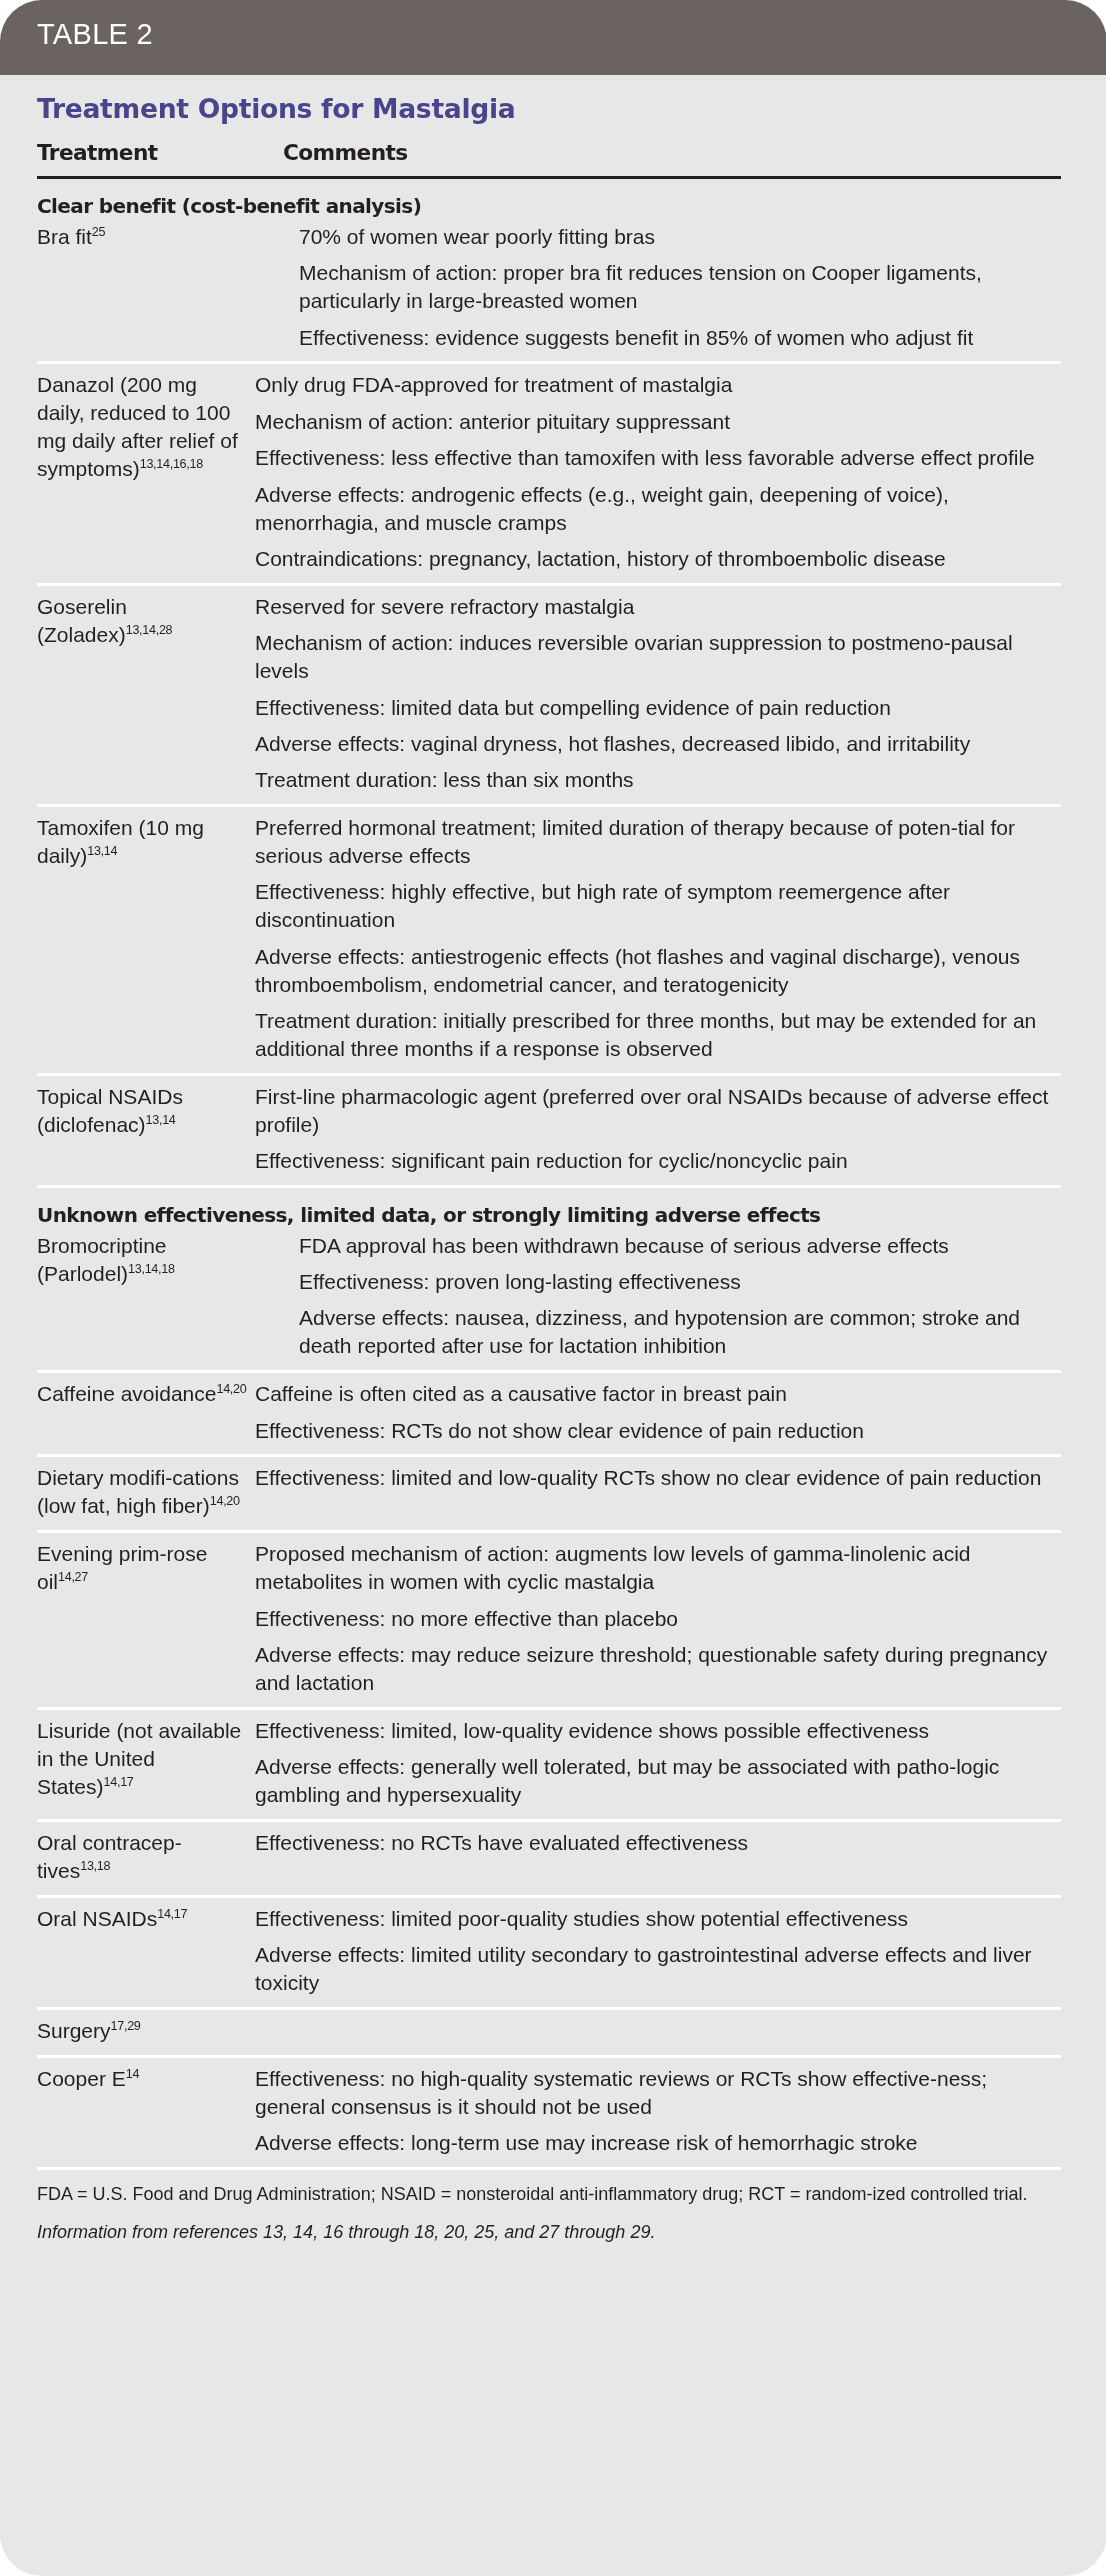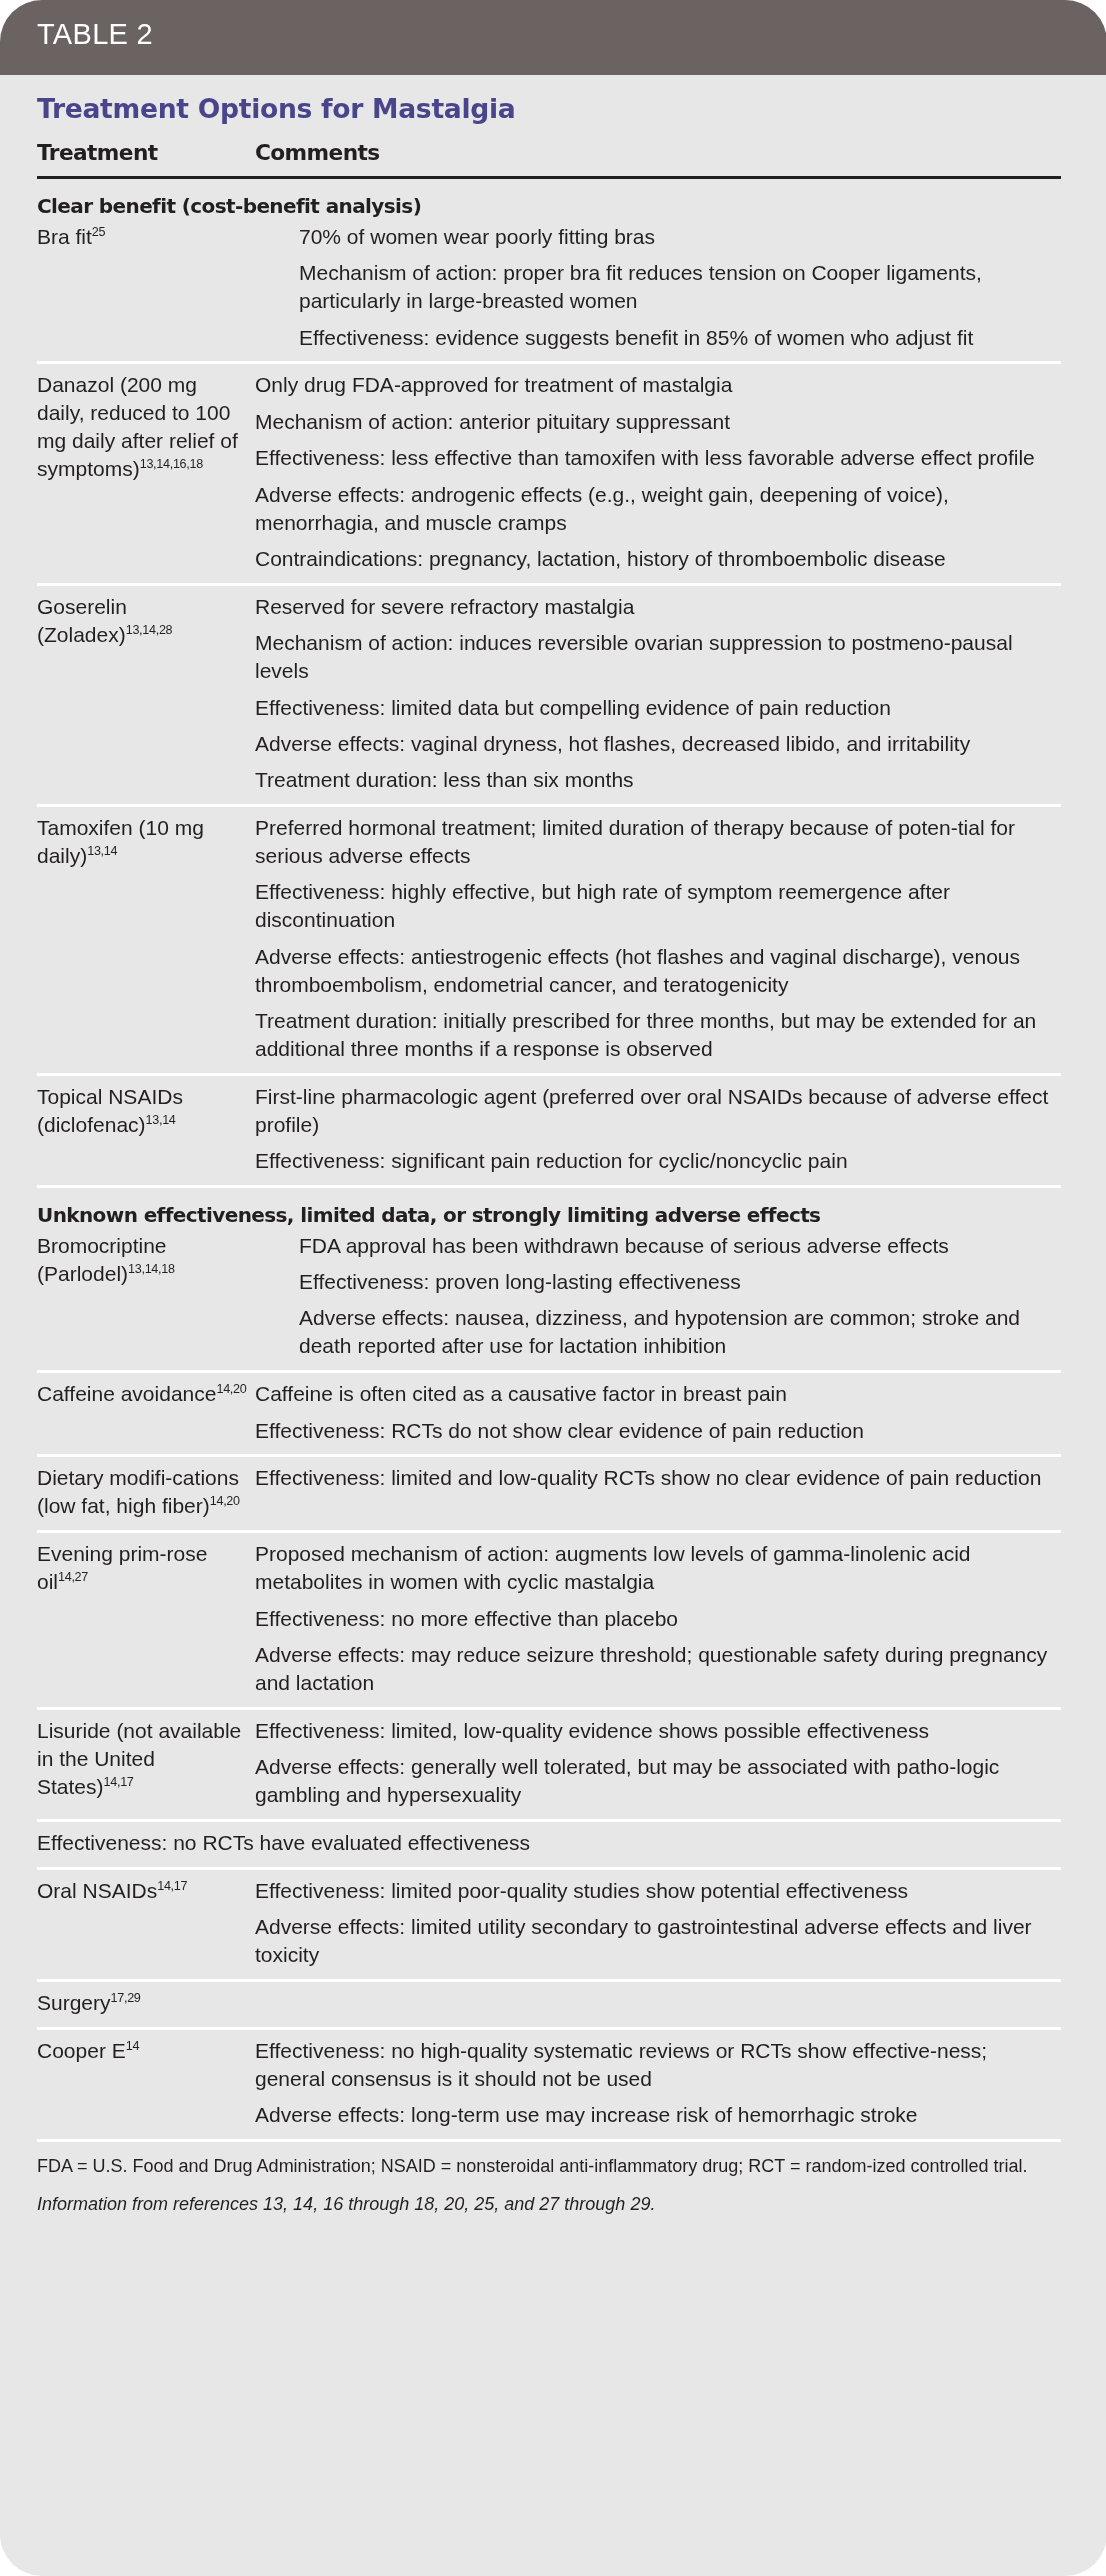--- a/index.html
+++ b/index.html
@@ -36,20 +36,21 @@
   .col-headers {
     display: flex;
     margin-top: 12.6px;
     padding-bottom: 9.8px;
     border-bottom: 3.5px solid #231f20;
     font-weight: bold;
     font-size: 21.7px;
     line-height: 28px;
     font-family: "DejaVu Sans", sans-serif;
     letter-spacing: -0.6px;
+    gap: 28px;
   }
   .col-headers .c1 { width: 218px; }
   .section-head {
     font-family: "DejaVu Sans", sans-serif;
     font-weight: 600;
     font-size: 20px;
     letter-spacing: -0.6px;
     line-height: 28px;
     margin-top: 12.6px;
   }
@@ -169,20 +170,21 @@
           </div>
         </div>
         <div class="row">
           <div class="treat"><span>Lisuride (not available in the United States)</span><sup>14,17</sup></div>
           <div class="comments">
             <p>Effectiveness: limited, low-quality evidence shows possible effectiveness</p>
             <p>Adverse effects: generally well tolerated, but may be associated with patho-logic gambling and hypersexuality</p>
           </div>
         </div>
         <div class="row">
+          <div class="treat"><span>Oral contracep-tives</span><sup>13,18</sup></div>
           <div class="comments">
             <p>Effectiveness: no RCTs have evaluated effectiveness</p>
           </div>
         </div>
         <div class="row">
           <div class="treat"><span>Oral NSAIDs</span><sup>14,17</sup></div>
           <div class="comments">
             <p>Effectiveness: limited poor-quality studies show potential effectiveness</p>
             <p>Adverse effects: limited utility secondary to gastrointestinal adverse effects and liver toxicity</p>
           </div>

